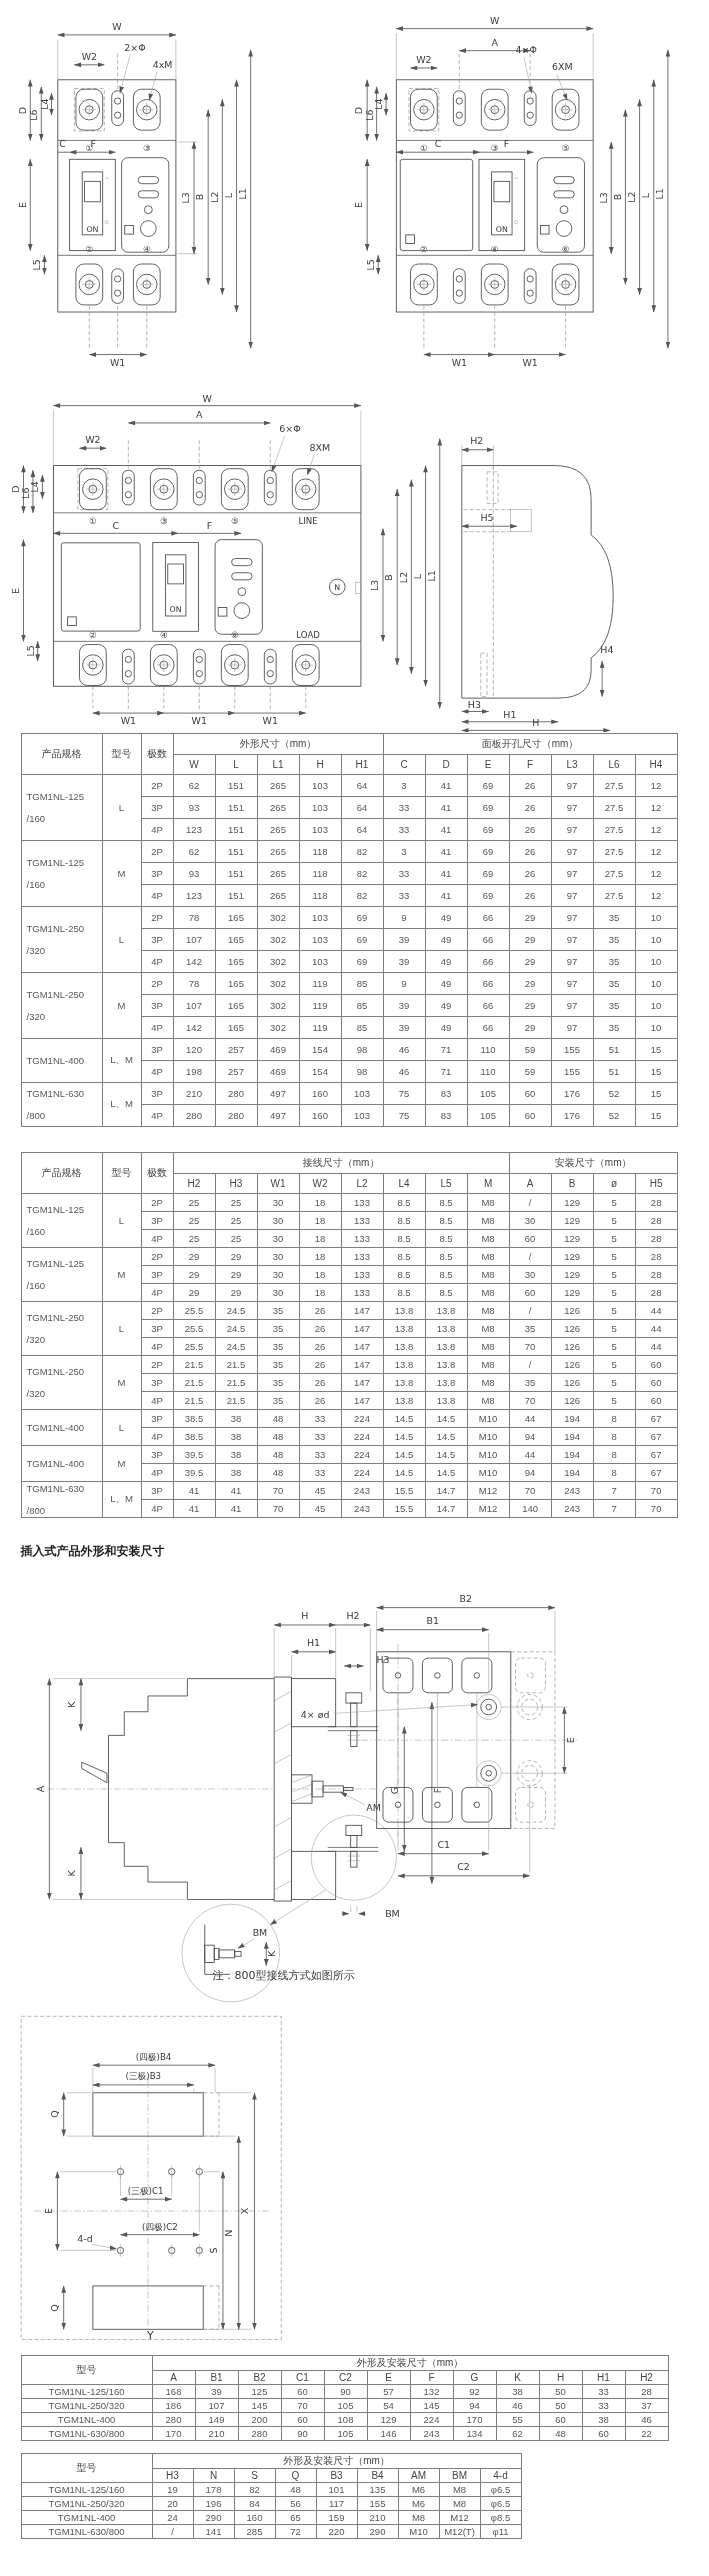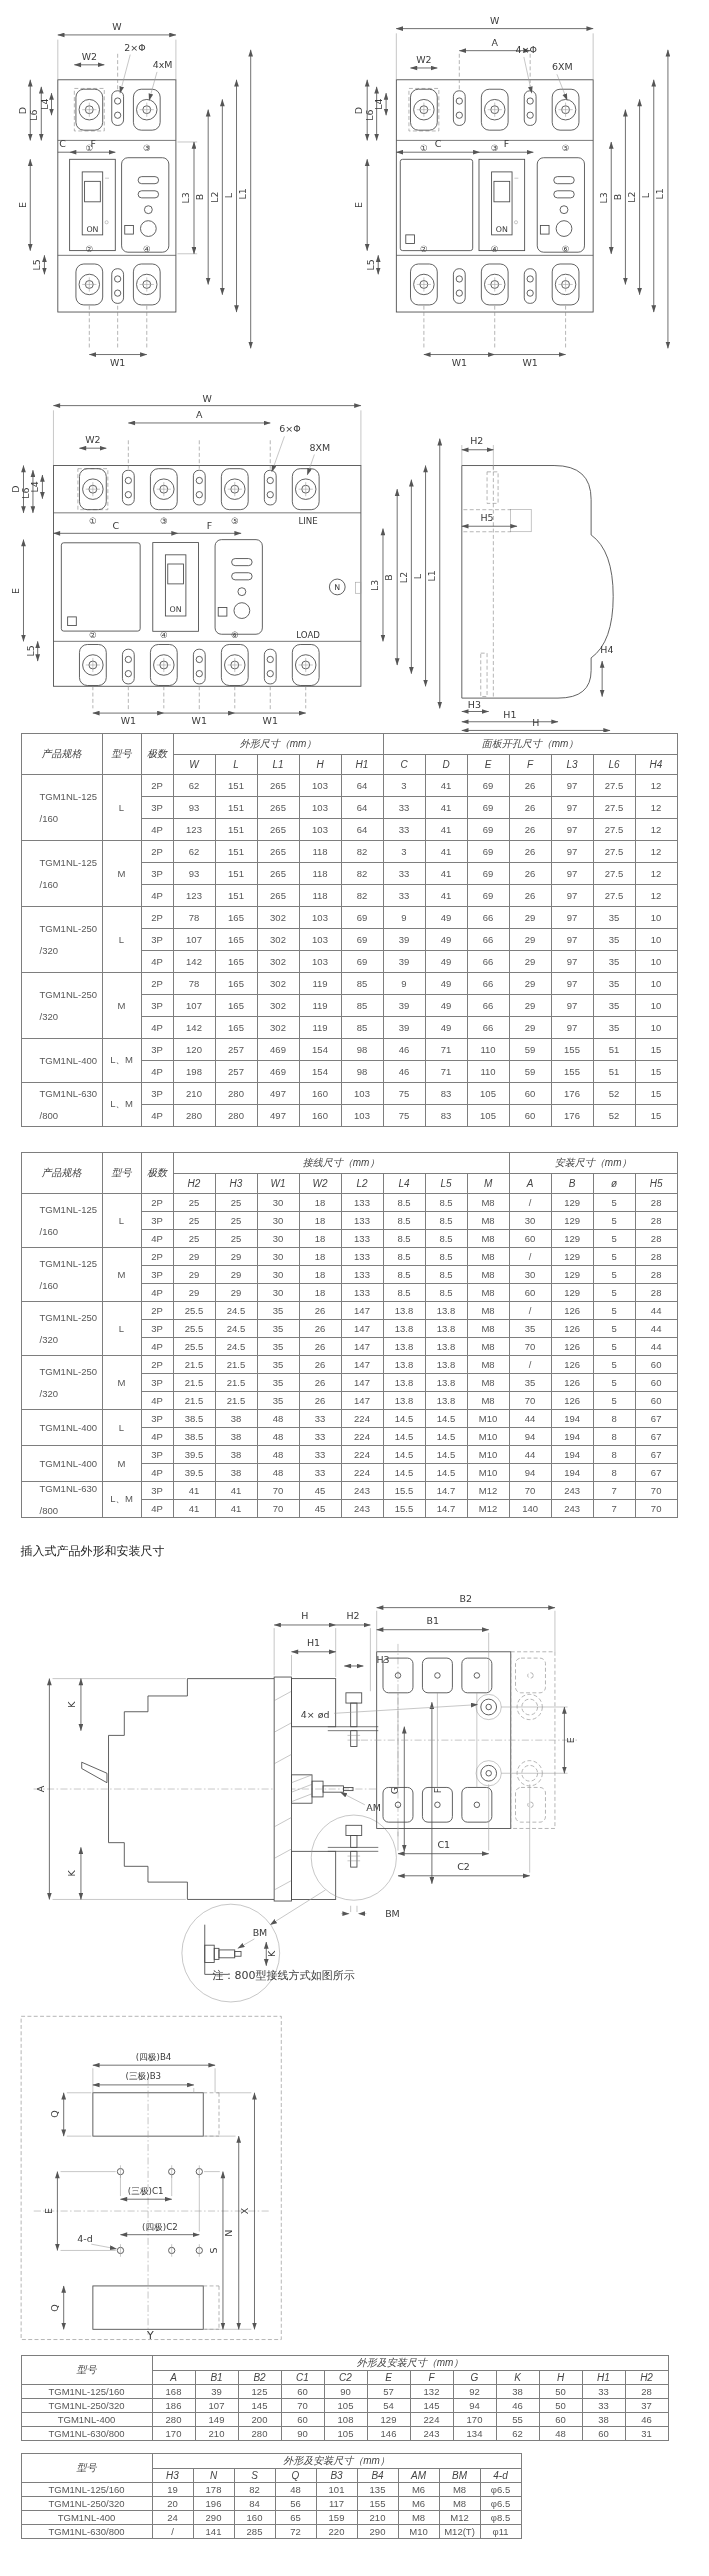--- a/index.html
+++ b/index.html
@@ -4,38 +4,38 @@
 <style>
   html,body{margin:0;padding:0;background:#fff;}
   #canvas{position:relative;width:709px;height:2576px;background:#fff;overflow:hidden;
           font-family:"Liberation Sans",sans-serif;}
   .abs{position:absolute;}
   
   table{border-collapse:collapse;table-layout:fixed;color:#575757;}
   th,td{border:0.8px solid #7e7e7e;text-align:center;vertical-align:middle;
         white-space:pre-line;padding:0 1.6px;font-weight:normal;font-size:9.5px;
         font-family:"Liberation Sans",sans-serif;}
-  thead th{color:#454545;font-size:10px;font-style:italic;}
-  td.mdl{text-align:left;padding-left:18px;}
+  thead th{color:#454545;font-size:10px;}
+  td.mdl{text-align:left;padding-left:5px;}
   .t1 thead tr{height:20.5px;} .t1 tbody tr{height:22px;}
   .t2 thead tr{height:20.5px;} .t2 tbody tr{height:18px;}
   .t3 thead tr{height:14px;} .t3 tbody tr{height:14px;}
   .t4 thead tr{height:14px;} .t4 tbody tr{height:14px;}
   
   .dim{font-family:"DejaVu Sans",sans-serif;font-size:12px;fill:#3a3a3a;text-anchor:middle;}
   .sm{font-size:10px;} .md{font-size:11px;} .lg{font-size:14px;}
   .ln{stroke:#555;stroke-width:1;fill:none;}
   .dl{stroke:#4a4a4a;stroke-width:1;fill:none;}
   .thin{stroke:#999;stroke-width:.7;fill:none;}
   .dsh{stroke:#8a8a8a;stroke-width:.8;fill:none;stroke-dasharray:5 3;}
   .cl{stroke:#9a9a9a;stroke-width:.7;fill:none;stroke-dasharray:9 3 2 3;}
   .bd{stroke:#4a4a4a;stroke-width:1.1;fill:#fff;}
   .bdn{stroke:#4a4a4a;stroke-width:1.1;fill:none;}
   .ht{stroke:#888;stroke-width:.6;}
-  .title{font-size:12px;font-weight:normal;color:#1d1d1d;}
+  .title{font-size:12px;font-weight:bold;color:#1d1d1d;}
 </style>
 </head>
 <body>
 
 <div id="canvas">
 
   <svg class="abs" style="left:6.3px;top:4.7px" width="698" height="370" viewBox="0 0 885 470">
     <defs>
       <marker id="aE" markerWidth="10" markerHeight="8" refX="8.5" refY="3" orient="auto" markerUnits="userSpaceOnUse">
         <path d="M0,0L9,3L0,6Z" fill="#555"></path>
@@ -1252,21 +1252,21 @@
             <td>210</td>
             <td>280</td>
             <td>90</td>
             <td>105</td>
             <td>146</td>
             <td>243</td>
             <td>134</td>
             <td>62</td>
             <td>48</td>
             <td>60</td>
-            <td>31</td>
+            <td>22</td>
           </tr>
         </tbody>
       </table>
   </div>
 
   <div class="abs" style="left:20.5px;top:2453px">
     <table class="t4" style="width:500px">
       <colgroup>
           <col style="width:131px">
           <col span="9" style="width:41px">

